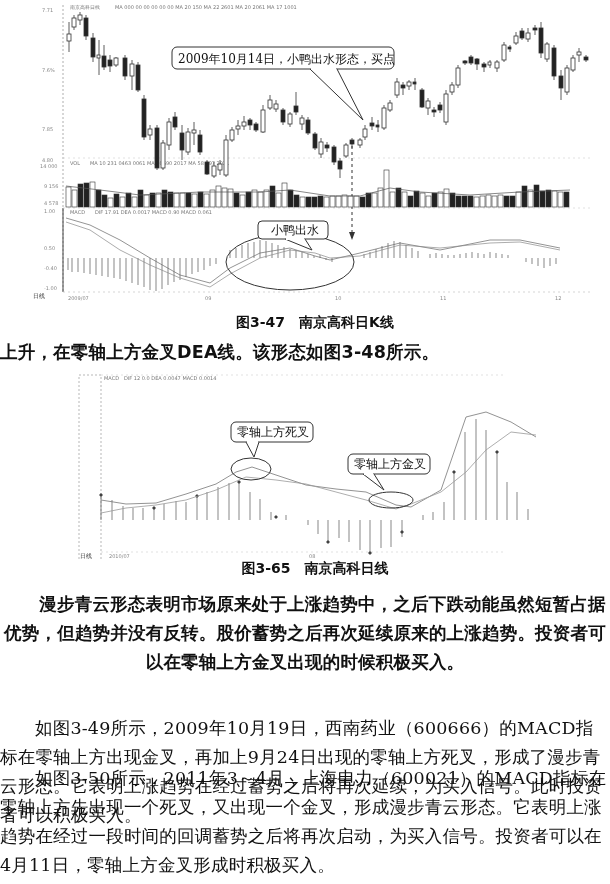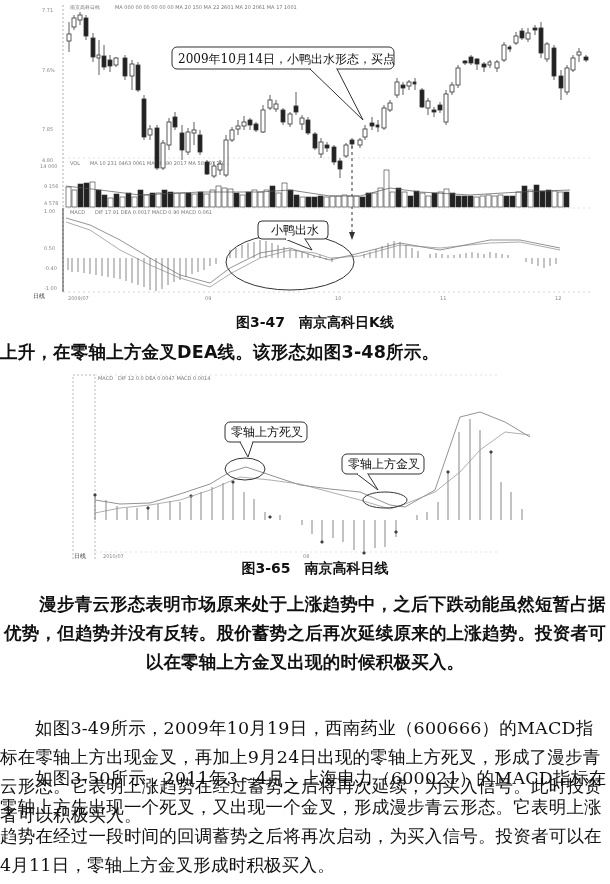--- a/index.html
+++ b/index.html
@@ -1,19 +1,19 @@
 <!DOCTYPE html>
 <html><head>
 <meta charset="utf-8">
 <style>
   html, body { margin:0; padding:0; background:#fff; }
   body { width:610px; height:884px; position:relative; overflow:hidden; font-family:"DejaVu Sans", sans-serif; color:#111; }
   .abs { position:absolute; }
   .fig1 { left:0; top:0; width:610px; height:305px; }
-  .fig2 { left:60px; top:372px; width:470px; height:188px; }
+  .fig2 { left:66px; top:372px; width:470px; height:188px; }
   svg text { font-family:"DejaVu Sans", sans-serif; }
   .caption { position:absolute; left:0; width:610px; text-align:center; font-family:"DejaVu Sans", sans-serif; font-weight:bold; font-size:14px; color:#111; }
   .caption .num { margin-right:14px;padding-left:20px; }
   .para { position:absolute; left:0; width:610px; font-family:"DejaVu Serif", serif; font-size:17.5px; line-height:29px; color:#111; letter-spacing:0.2px; }
   .para.sans { font-family:"DejaVu Sans", sans-serif; font-weight:bold; font-size:17.5px; }
   .indent { text-indent:35px; }
   .tick { font-size:5px; fill:#888; }
   .hdr { font-size:5px; fill:#777; }
   .callout { font-size:12px; fill:#111; font-family:"DejaVu Serif", serif; }
 </style>

